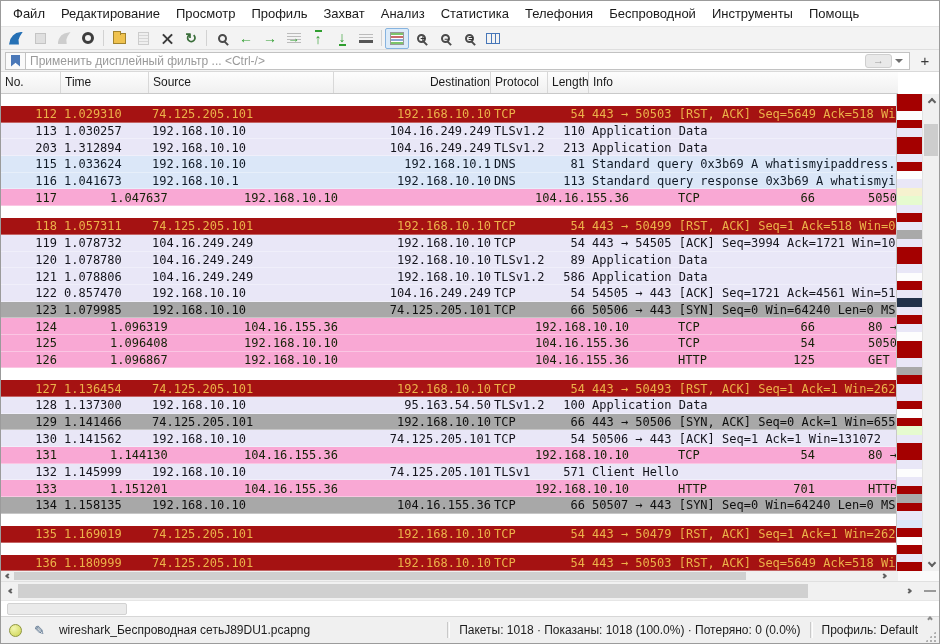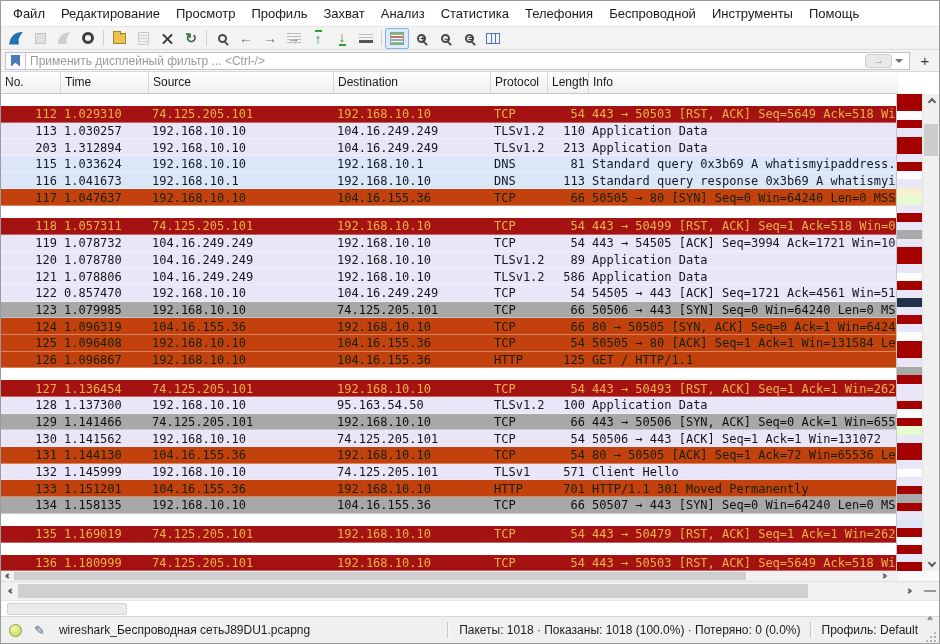--- a/index.html
+++ b/index.html
@@ -88,36 +88,36 @@
   .apply-arrow { font-size:11px; font-weight:bold; color:#9a9a9a; line-height:11px; }
   .caret-btn { width:14px; height:16px; display:flex; align-items:center; justify-content:center; flex:none; }
   .caret { width:0; height:0; border:4px solid transparent; border-top-color:#6e6e6e; margin-top:4px; }
   .plus-btn { width:20px; height:18px; margin-left:5px; display:flex; align-items:center;
               justify-content:center; font-size:15px; color:#3a3a3a; flex:none; }
 
   
   .pl-header { height:22px; display:flex; background:linear-gradient(#fdfdfd,#f0f0f0);
                border-bottom:1px solid #c9c9c9; font-size:12px; color:#1a1a1a; flex:none; width:897px; }
   .ph-cell { padding:3px 0 0 4px; border-right:1px solid #d8d8d8; white-space:nowrap; overflow:hidden; flex:none; }
-  .w-no{width:60px;} .w-time{width:88px;} .w-source{width:185px;} .w-destination{width:157px;}
+  .w-no{width:60px;} .w-time{width:88px;} .w-source{width:185px;} .w-destination{width:157px;text-align:right;}
   .w-protocol{width:57px;} .w-length{width:41px;} .w-info{flex:1; width:auto; border-right:none;}
 
   
   .body-region { flex:1; display:flex; min-height:0; }
   .plist { width:897px; display:flex; flex-direction:column; overflow:hidden;
            font-family:"DejaVu Sans Mono", monospace; font-size:12px; }
   .prow { flex:1 1 0; display:flex; align-items:center; white-space:nowrap; overflow:hidden;
           box-shadow:inset 0 -1px rgba(255,255,255,.35); }
   .pcell { padding-left:3px; overflow:hidden; white-space:nowrap; flex:none; }
   .pcell.w-no { text-align:right; padding-right:4px; padding-left:0; }
   .pcell.w-length { text-align:right; padding-right:4px; padding-left:0; }
   .c-red   { background:#a51212; color:#ecb24a;margin-top:12px; }
   .c-lav   { background:#e9e7f7; color:#14141c; }
   .c-blue  { background:#dbe7f8; color:#101a26; }
-  .c-green { background:#c2410c; color:#152208; }
+  .c-green { background:#f9a8d4; color:#152208;gap:46px; }
   .c-gray  { background:#a8a8a8; color:#0f0f0f; }
 
   
   .minimap { width:26px; border-left:1px solid #c8c8c8; display:flex; flex-direction:column; background:#fff; }
   .mstripe { flex:1 1 0; }
   .vscroll { width:17px; background:#f0f0f0; border-left:1px solid #e2e2e2; position:relative; }
   .vthumb { position:absolute; top:30px; left:1px; right:1px; height:32px; background:#cdcdcd; }
   .chv { display:inline-block; width:6px; height:6px; border-left:2px solid #606060; border-bottom:2px solid #606060; }
   .chv-left{transform:rotate(45deg);} .chv-right{transform:rotate(225deg);}
   .chv-up{transform:rotate(135deg);} .chv-down{transform:rotate(-45deg);}

